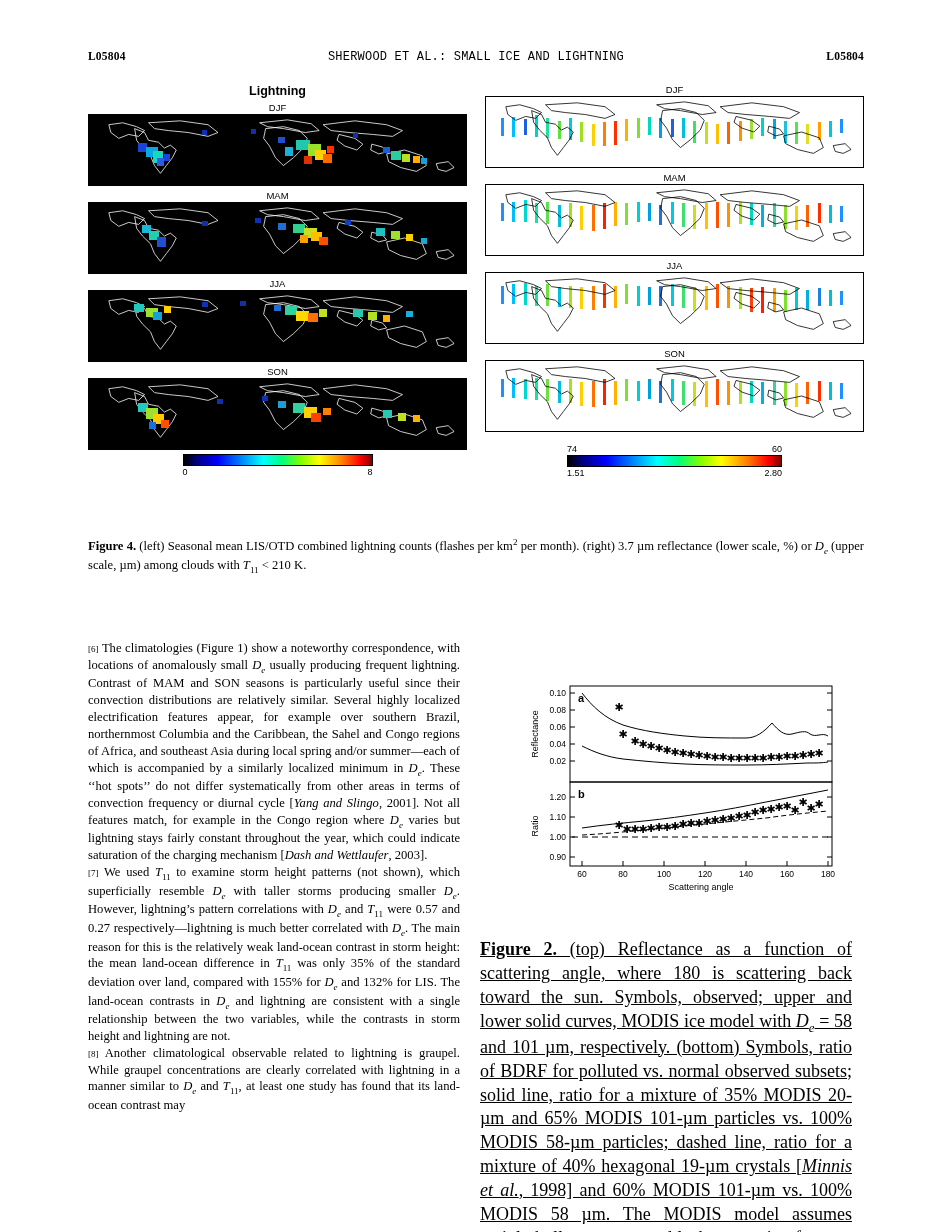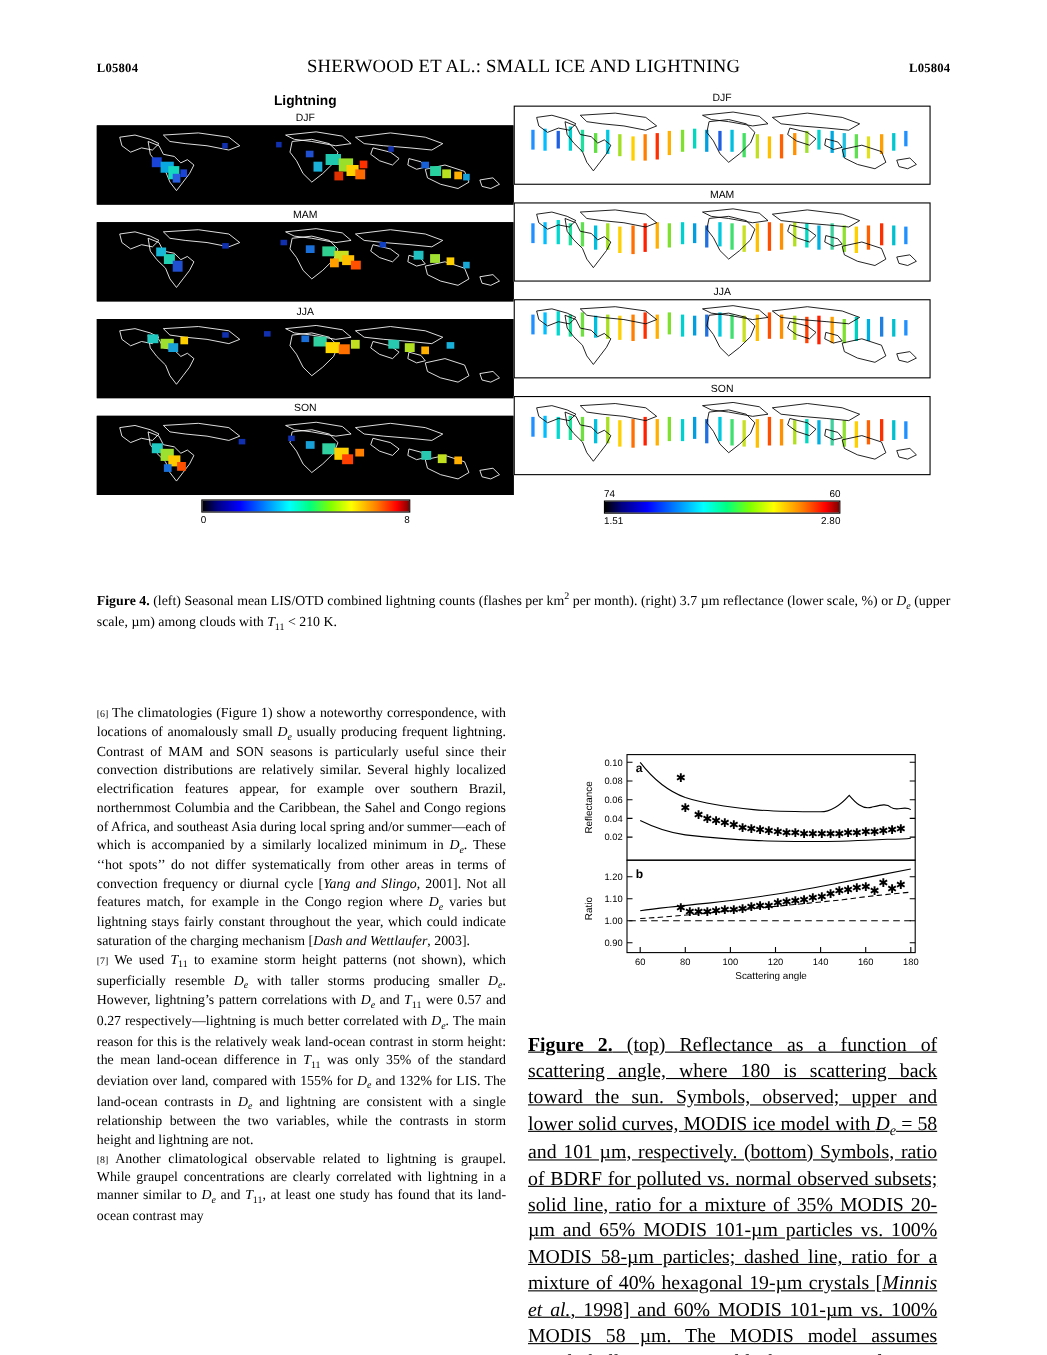--- a/index.html
+++ b/index.html
@@ -13,25 +13,25 @@
   }
   .page{position:absolute;inset:0;}
 
   
   .runhead{
     position:absolute;top:50px;left:88px;right:88px;
     display:flex;align-items:baseline;justify-content:space-between;
     font-size:11.5px;
   }
   .runhead .side{font-weight:bold;font-family:"Liberation Serif",serif;letter-spacing:.2px;}
-  .runhead .ctr{font-size:17px;letter-spacing:.2px;}
+  .runhead .ctr{font-size:12px;letter-spacing:.2px;font-family:Liberation Mono, monospace;}
 
   
   .fig1{position:absolute;top:84px;left:88px;width:776px;}
-  .fig1-cols{display:flex;gap:0;}
+  .fig1-cols{display:flex;gap:18px;}
   .fig1-col{width:379px;}
   .col-title{
     text-align:center;font-family:"Liberation Sans",sans-serif;
     font-size:12.5px;font-weight:bold;margin-bottom:4px;
   }
   .panel{margin-bottom:4px;}
   .panel-lab{
     text-align:center;font-family:"Liberation Sans",sans-serif;
     font-size:9.5px;margin-bottom:1px;
   }

